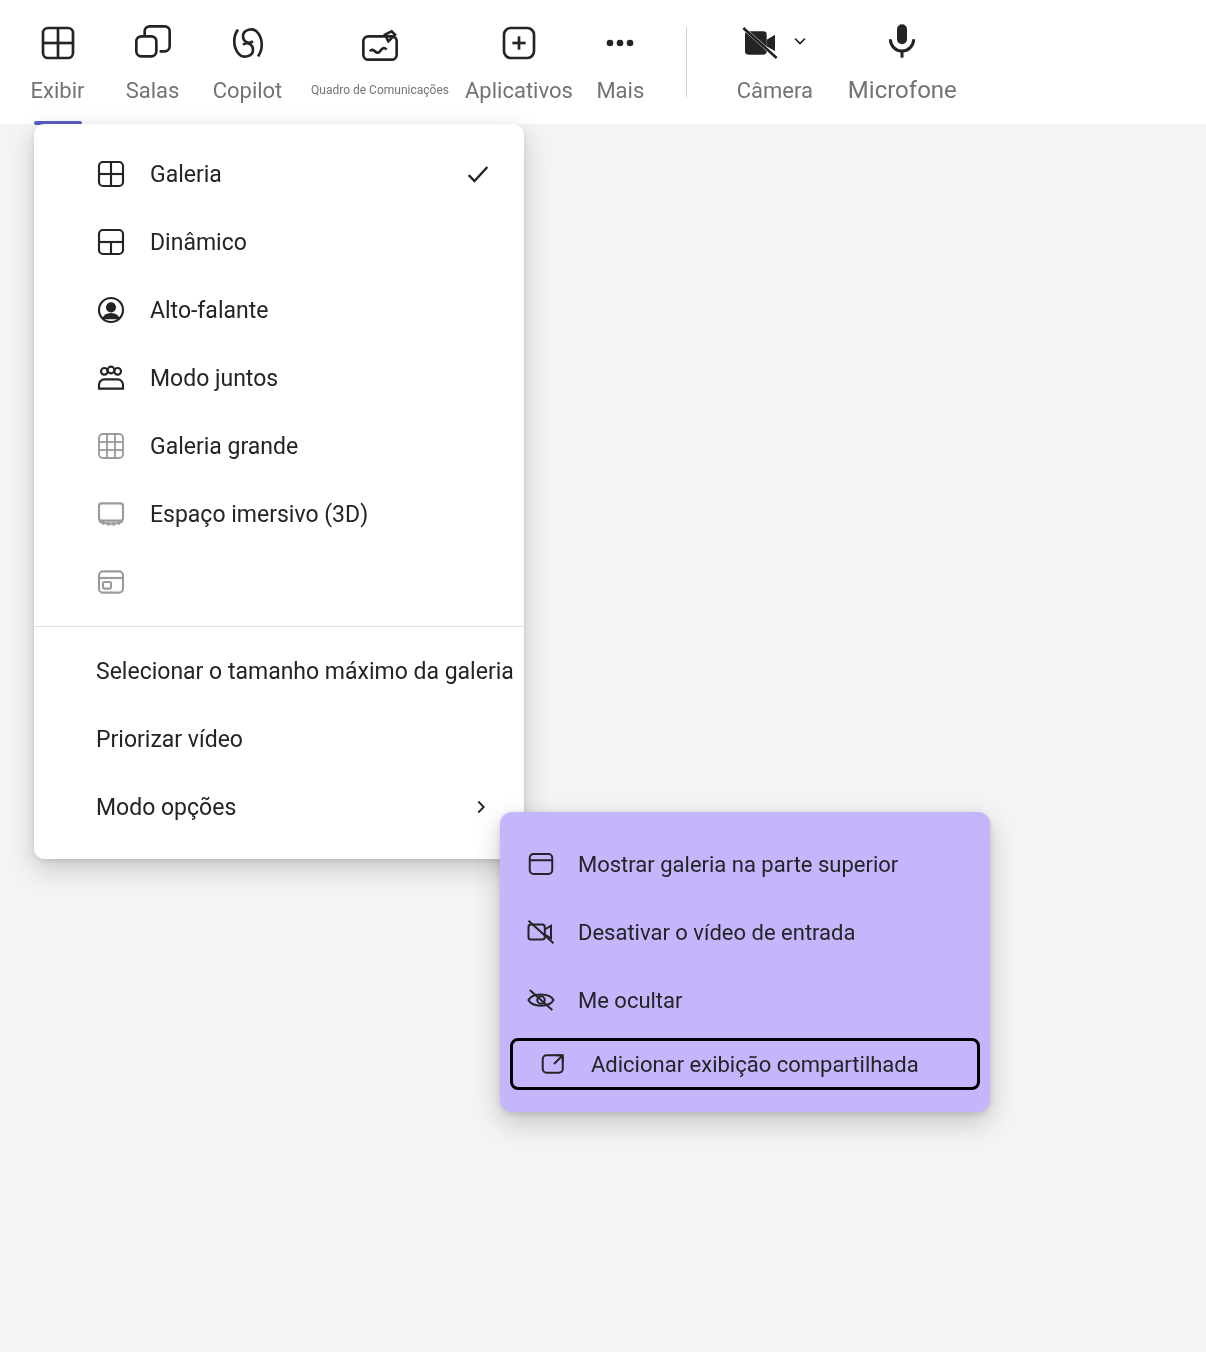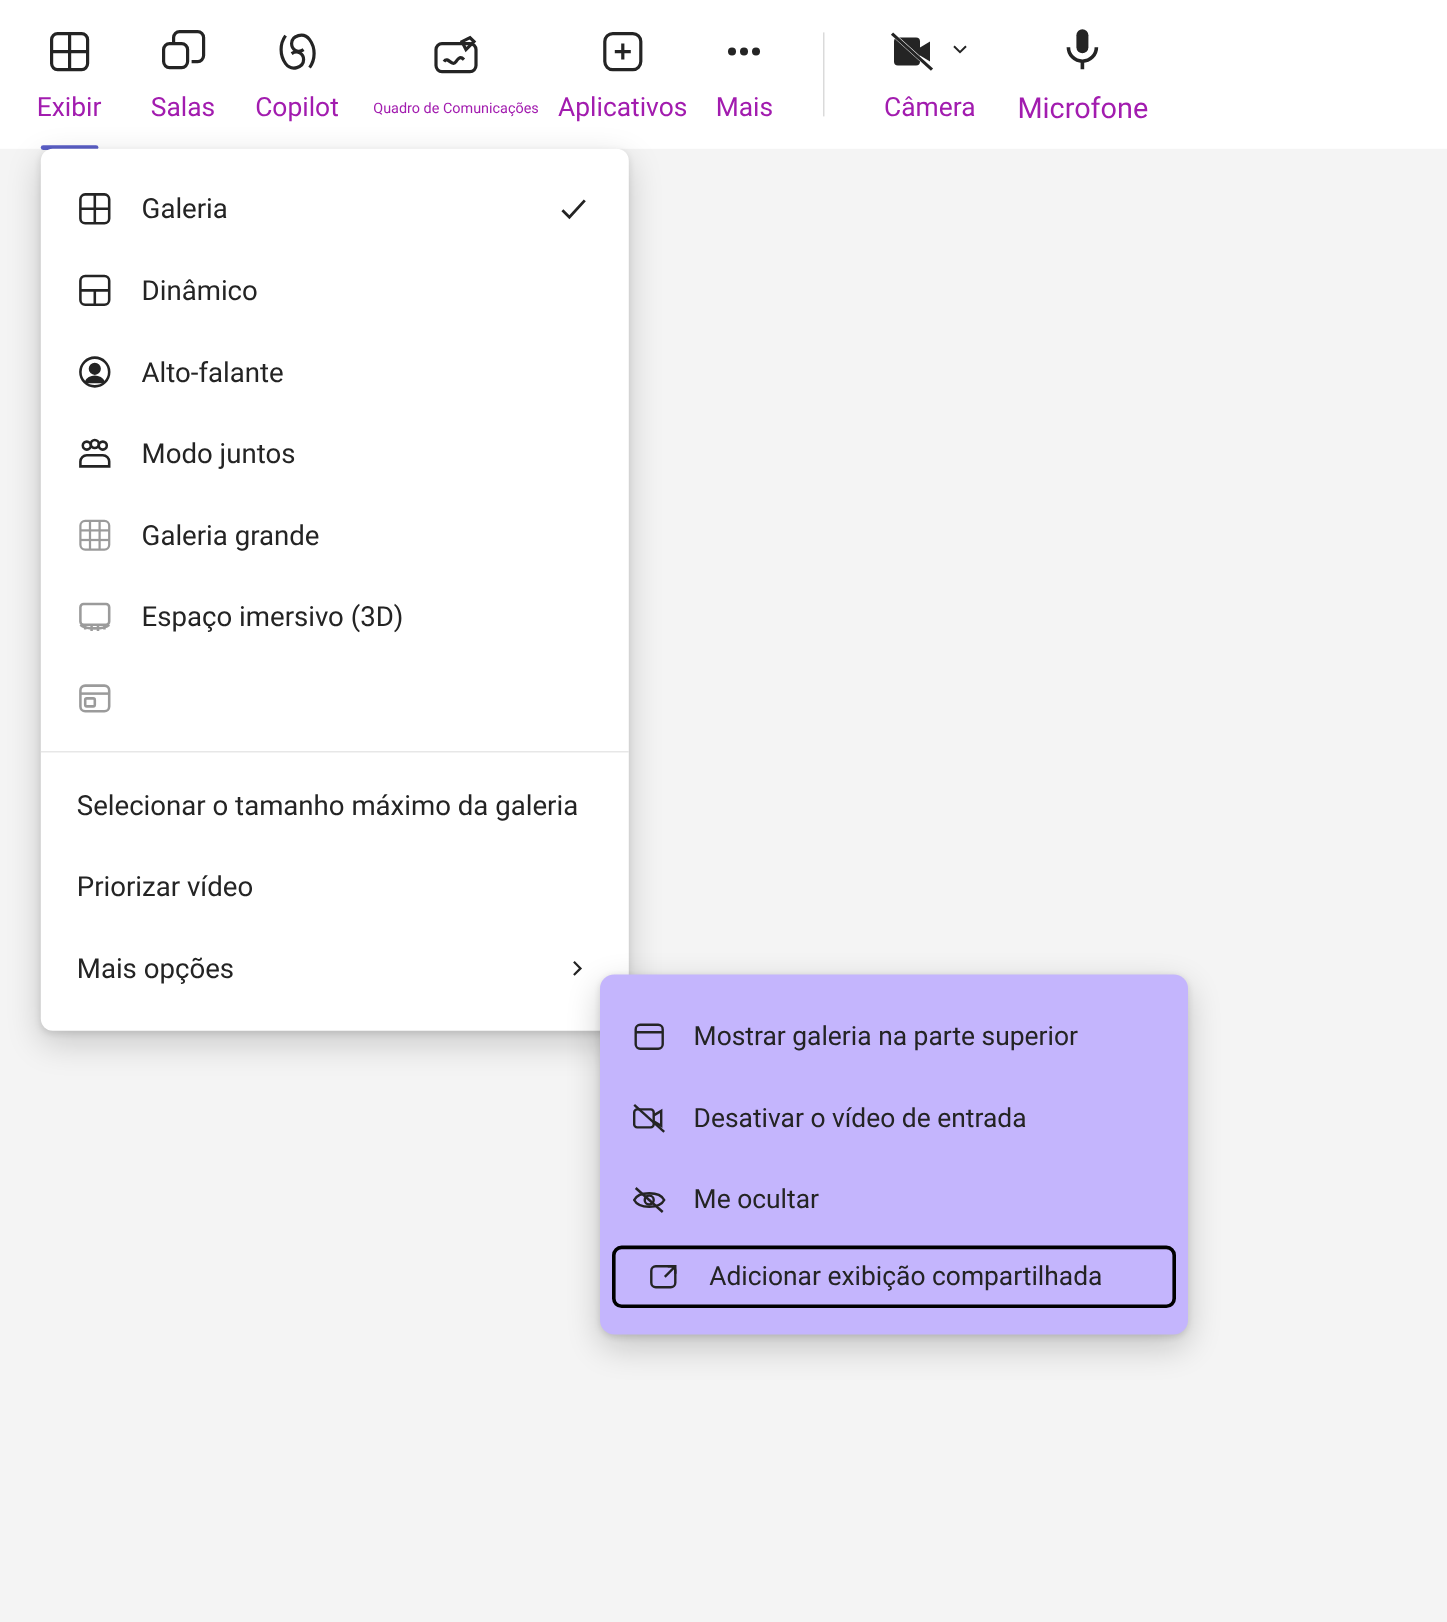--- a/index.html
+++ b/index.html
@@ -33,21 +33,21 @@
     }
     .toolbar-item .icon-slot {
       height: 42px;
       display: flex;
       align-items: center;
       justify-content: center;
     }
     .toolbar-item .icon-slot svg { width: 40px; height: 40px; }
     .toolbar-item .label {
       font-size: 22px;
-      color: #a21caf;
+      color: #737373;
     }
     .toolbar-item.small .label { font-size: 12px; }
     .toolbar-item.active::after {
       content: "";
       position: absolute;
       bottom: -1px;
       left: 24px;
       width: 48px;
       height: 4px;
       background: #5b5fc7;
@@ -72,20 +72,21 @@
       box-shadow: 0 10px 28px rgba(0,0,0,0.18), 0 2px 6px rgba(0,0,0,0.10);
       padding: 16px 0 18px 0;
     }
     .menu-item {
       display: flex;
       align-items: center;
       padding: 0 32px 0 28px;
       height: 68px;
       cursor: pointer;
       gap: 22px;
+      margin-left: 32px;
     }
     .menu-item .mi-icon {
       width: 34px; height: 34px;
       display: flex; align-items: center; justify-content: center;
       flex-shrink: 0;
     }
     .menu-item .mi-icon svg { width: 32px; height: 32px; }
     .menu-item .mi-label {
       font-size: 23px;
       color: #242424;
@@ -335,21 +336,21 @@
           <polyline points="9 6 15 12 9 18"></polyline>
         </svg>
     </span>
   </div>
 
   <div class="menu-item noicon">
     <span class="mi-label">Priorizar vídeo</span>
   </div>
 
   <div class="menu-item noicon">
-    <span class="mi-label">Mais opções</span>
+    <span class="mi-label">Modo opções</span>
     <span class="chev">
       <svg viewBox="0 0 24 24" fill="none" stroke="#242424" stroke-width="2">
           <polyline points="9 6 15 12 9 18"></polyline>
         </svg>
     </span>
   </div>
 
 </div>
 
 <div class="submenu">

